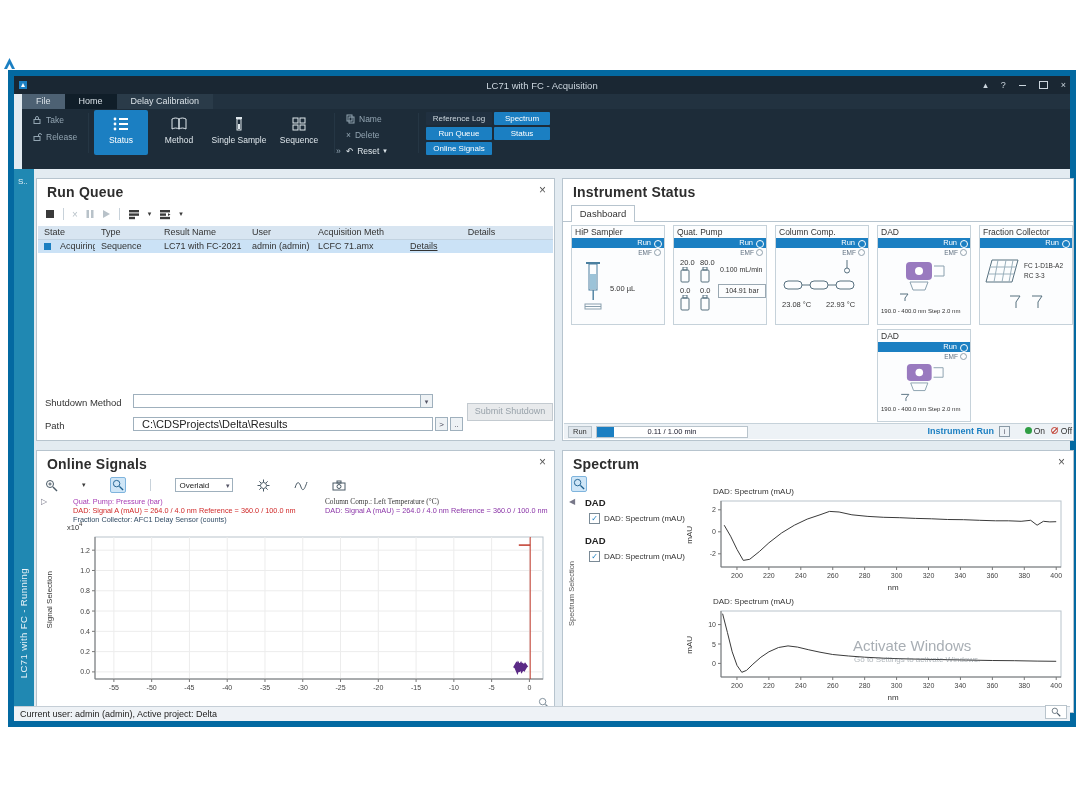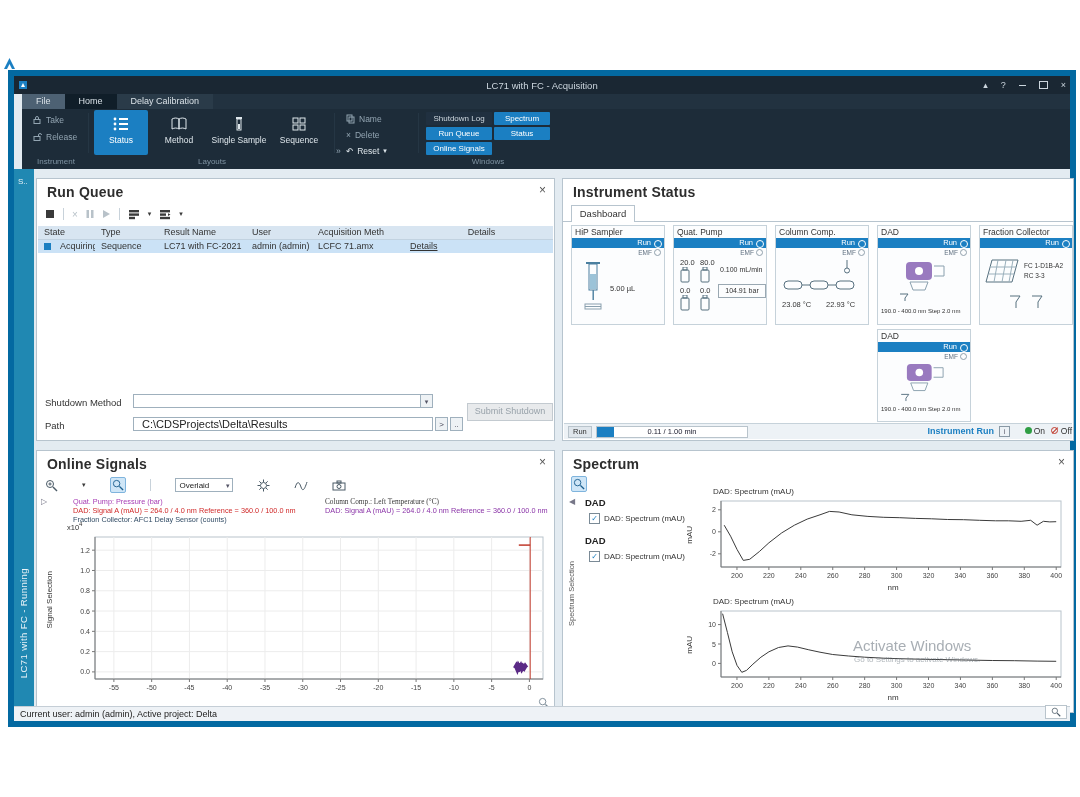--- a/index.html
+++ b/index.html
@@ -195,30 +195,25 @@
       <div class="small-btn lit" style="left:324px;top:35px">
         <span>↶</span>
         <span>Reset</span>
         <span style="font-size:7px">▾</span>
       </div>
       <div class="small-btn" style="left:314px;top:35px">
         <span>»</span>
       </div>
       <div class="rsep" style="left:396px"></div>
 
-      <div class="win-btn dark" style="left:404px;top:3px">Shutdown Log</div>
+      <div class="win-btn dark" style="left:404px;top:3px">Reference Log</div>
       <div class="win-btn" style="left:472px;top:3px;width:56px">Spectrum</div>
       <div class="win-btn" style="left:404px;top:18px">Run Queue</div>
       <div class="win-btn" style="left:472px;top:18px;width:56px">Status</div>
       <div class="win-btn" style="left:404px;top:33px">Online Signals</div>
-    </div>
-    <div class="grouplabels">
-      <span class="abs" style="left:0;width:68px;text-align:center">Instrument</span>
-      <span class="abs" style="left:72px;width:236px;text-align:center">Layouts</span>
-      <span class="abs" style="left:404px;width:124px;text-align:center">Windows</span>
     </div>
   </div>
 
   <div class="side-rail">
     <span class="rail-top">S..</span>
     <span class="rail-vert">LC71 with FC - Running</span>
   </div>
 
   <div class="panel" style="left:22px;top:102px;width:519px;height:263px">
     <span class="panel-title">Run Queue</span>

